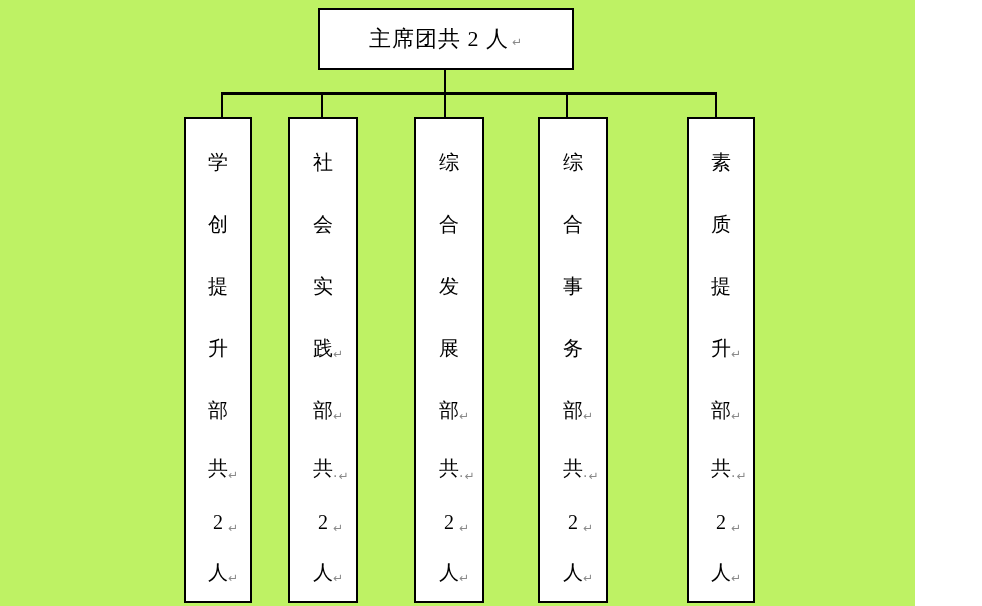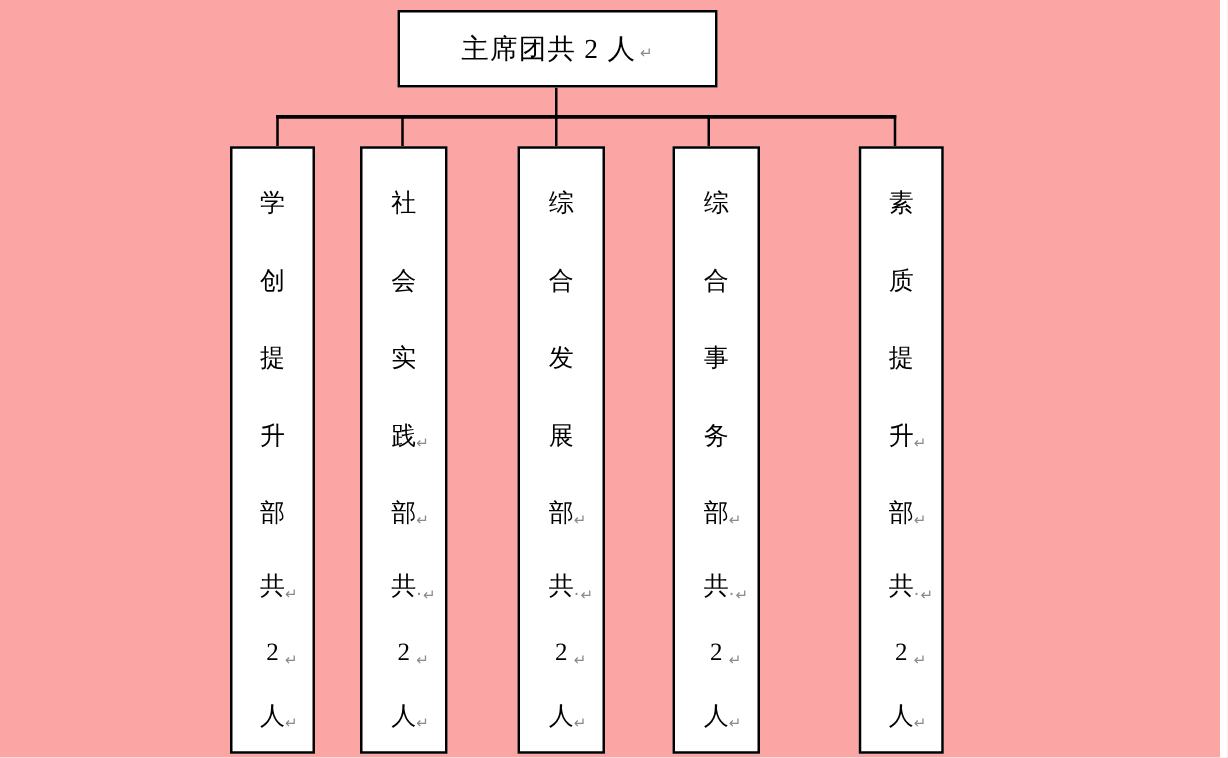--- a/index.html
+++ b/index.html
@@ -1,19 +1,20 @@
 <!DOCTYPE html>
 <html><head>
 <meta charset="utf-8">
 <style>
   html,body{margin:0;padding:0;background:#ffffff;}
   .canvas{
-    position:relative;width:976px;height:606px;background:#fca5a5;
+    position:relative;width:891px;height:606px;background:#bef264;
     font-family:"Liberation Serif","DejaVu Serif",serif;color:#000;
     overflow:hidden;
+    padding-left:24px;
   }
   .line{position:absolute;background:#000000;}
   .line.v{width:2px;}
   .line.h{height:3px;}
   .root-box{
     position:absolute;left:318px;top:8px;width:256px;height:62px;
     border:2px solid #000000;box-sizing:border-box;background:#ffffff;
     display:flex;align-items:center;justify-content:center;
     font-size:22px;letter-spacing:1px;z-index:2;
   }

